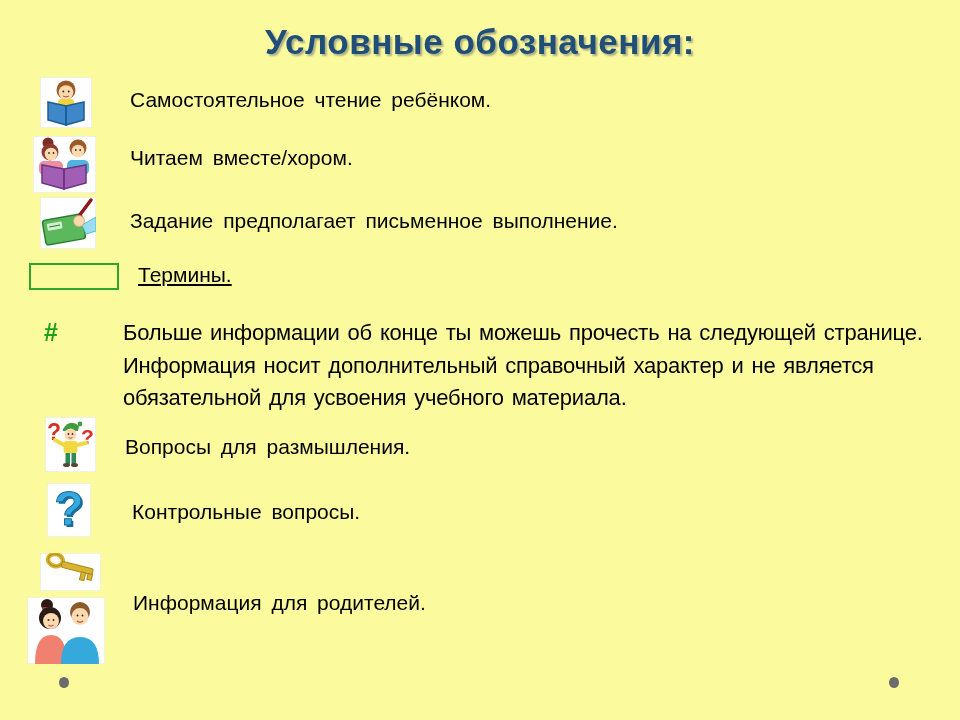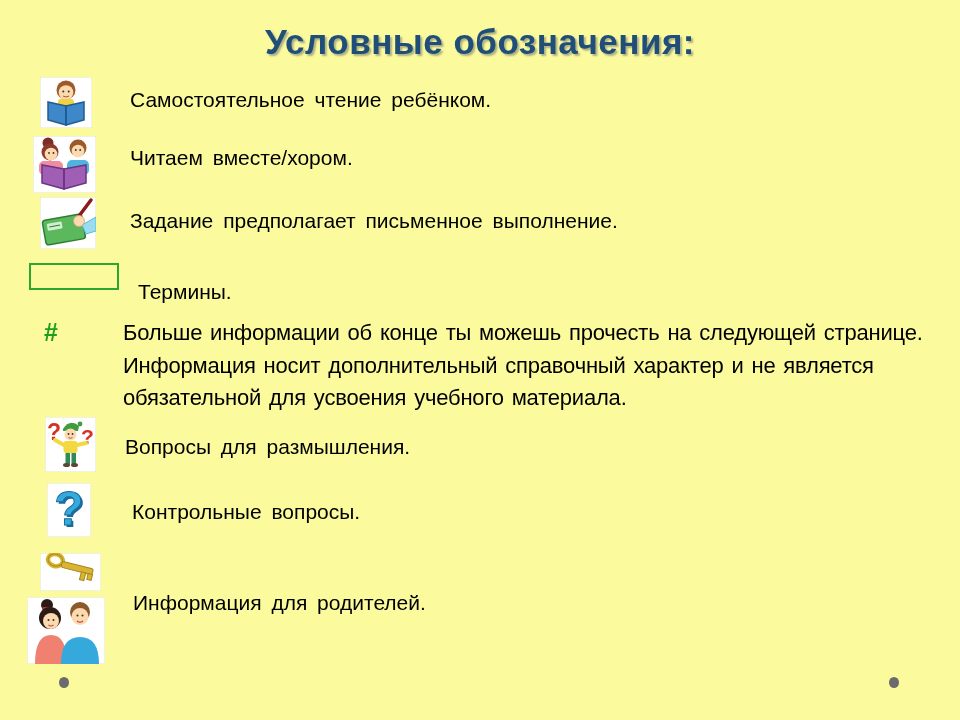--- a/index.html
+++ b/index.html
@@ -85,21 +85,21 @@
         <line x1="10" y1="27.5" x2="21" y2="27.5" stroke="#2E7D32" stroke-width="1"></line>
       </g>
       <path d="M42,28 L56,20 L56,34 L46,37 Z" fill="#9ADCF0" stroke="#5BB8D8" stroke-width="1"></path>
       <line x1="51" y1="3" x2="36" y2="23" stroke="#8B1A1A" stroke-width="3.5" stroke-linecap="round"></line>
       <circle cx="39" cy="24" r="5.5" fill="#FCD9AE" stroke="#D9A86C" stroke-width=".8"></circle>
     </svg>
   </span>
   <div class="label" style="left:130px;top:209px;">Задание предполагает письменное выполнение.</div>
 
   <span class="terms-box"></span>
-  <div class="label" style="left:138px;top:280px;">Термины.</div>
+  <div class="label" style="left:138px;top:263px;text-decoration:underline;">Термины.</div>
 
   <span class="hash">#</span>
   <div class="para">
     <div>Больше информации об конце ты можешь прочесть на следующей странице.</div>
     <div>Информация носит дополнительный справочный характер и не является</div>
     <div>обязательной для усвоения учебного материала.</div>
   </div>
 
   <span class="ic" style="left:45px;top:417px;">
     <svg width="51" height="55" viewBox="0 0 51 55">

